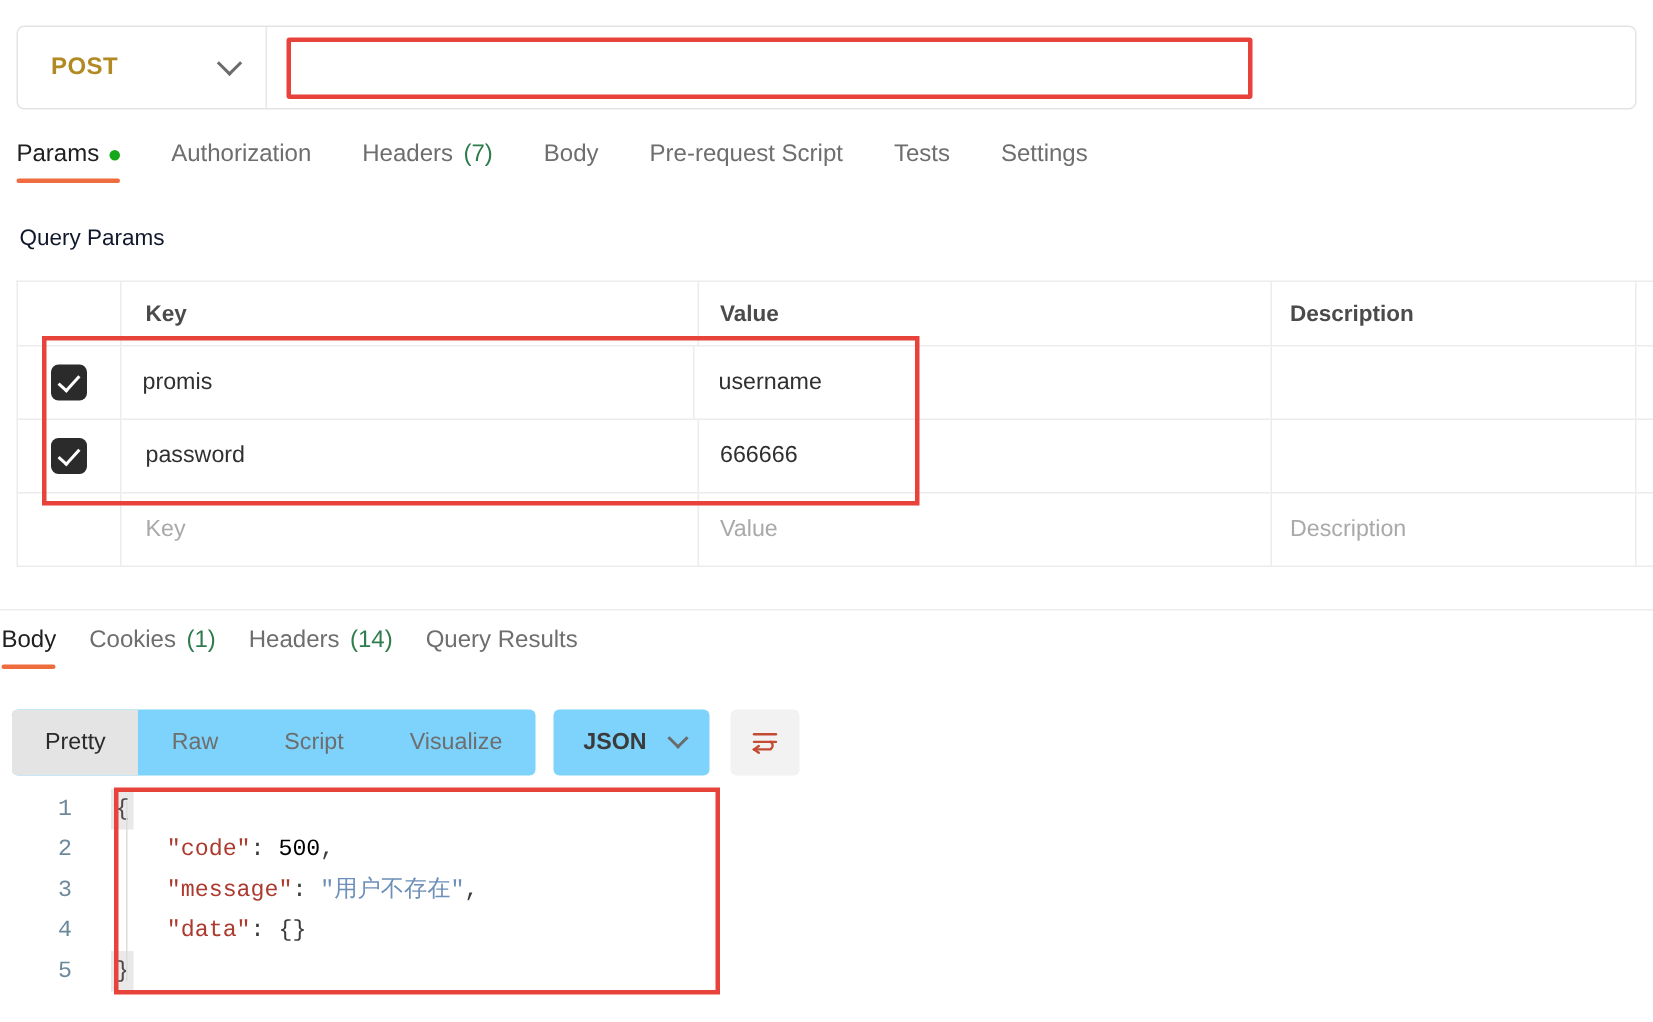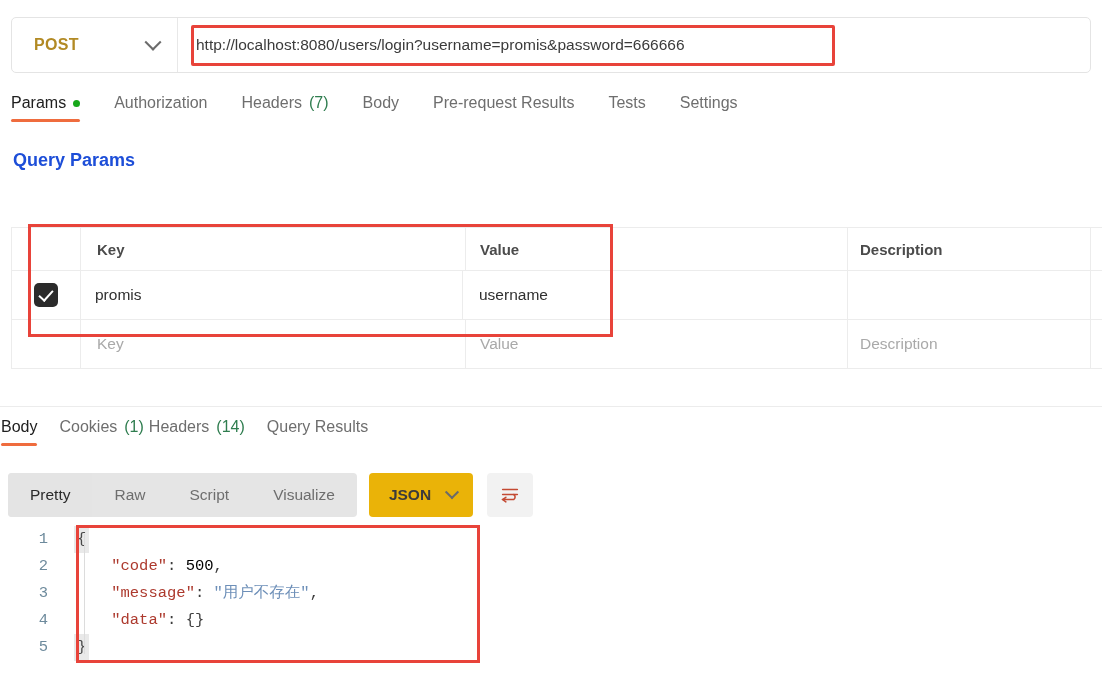--- a/index.html
+++ b/index.html
@@ -54,27 +54,27 @@
   .rtab.active { color: #202020; }
   .rtab.active::after {
     content: ""; position: absolute; left: 0; right: 0; bottom: 0;
     height: 3px; background: #ef6c3e; border-radius: 2px;
   }
   .dot-green { width: 7px; height: 7px; border-radius: 50%; background: #17a81a; display: inline-block; }
   .cnt { color: #2f7d4f; }
 
   .section-title {
     position: absolute; left: 13px; top: 150px;
-    font-size: 18px; font-weight: 700; color: #1d4ed8;
+    font-size: 15px; font-weight: 400; color: #0f172a;
   }
 
   
   .ptable {
     position: absolute; left: 11px; top: 187px; width: 1092px;
-    border-top: 1px solid #ececec; border-left: 1px solid #ececec; margin-top: 40px;
+    border-top: 1px solid #ececec; border-left: 1px solid #ececec;
   }
   .prow { display: flex; height: 49px; border-bottom: 1px solid #ececec; }
   .prow.header { height: 43px; }
   .pc { border-right: 1px solid #ececec; display: flex; align-items: center; height: 100%; }
   .pc.check { width: 69px; justify-content: center; }
   .pc.key { width: 385px; padding-left: 16px; }
   .pc.val { width: 382px; padding-left: 14px; }
   .pc.desc { width: 243px; padding-left: 12px; }
   .prow.header .pc { font-size: 15px; font-weight: 700; color: #4b4b4b; }
   .cell-text { font-size: 15.5px; color: #303030; }
@@ -108,31 +108,31 @@
     display: flex; align-items: center; gap: 0;
     font-size: 15px;
   }
   .stat-item { color: #3a8a4e; margin-left: 17px; white-space: nowrap; }
   .save-label { color: #5c5c5c; margin-left: 9px; font-size: 15.5px; }
   .icon-svg { display: block; }
 
   
   .view-bar { position: absolute; left: 8px; top: 473px; display: flex; align-items: center; }
   .seg {
-    display: flex; align-items: center; height: 44px; background: #e5e5e5; border-radius: 4px;
+    display: flex; align-items: center; height: 44px; background: #7dd3fc; border-radius: 4px;
     overflow: hidden;
   }
   .seg-item {
     font-size: 15.5px; color: #6e6e6e; padding: 0 22px; height: 44px;
     display: flex; align-items: center;
   }
   .seg-item.active { background: #e4e4e4; color: #2b2b2b; }
   .fmt {
     display: flex; align-items: center; gap: 16px;
-    height: 44px; background: #eab308; border-radius: 4px; padding: 0 16px 0 20px;
+    height: 44px; background: #7dd3fc; border-radius: 4px; padding: 0 16px 0 20px;
     margin-left: 12px;
   }
   .fmt-label { font-size: 15.5px; color: #3b3b3b; font-weight: 700; }
   .chev-sm {
     width: 10px; height: 10px; border-right: 2px solid #6b6b6b; border-bottom: 2px solid #6b6b6b;
     transform: rotate(45deg) translate(-2px,-2px);
   }
   .wrapbtn {
     width: 46px; height: 44px; background: #f2f2f2; border-radius: 4px; margin-left: 14px;
     display: flex; align-items: center; justify-content: center;
@@ -169,43 +169,40 @@
 </head>
 <body>
 
 <div class="app">
 
   <div class="url-row">
     <div class="method-box">
       <span class="method-label">POST</span>
       <span class="chev"></span>
     </div>
-    <div class="url-field">
-      <span class="url-text">http://localhost:8080/users/login?username=promis&amp;password=666666</span>
-    </div>
   </div>
   <div class="anno-url"></div>
 
   <div class="req-tabs">
     <div class="rtab active">
       <span>Params</span>
       <span class="dot-green"></span>
     </div>
     <div class="rtab">
       <span>Authorization</span>
     </div>
     <div class="rtab">
       <span>Headers</span>
       <span class="cnt">(7)</span>
     </div>
     <div class="rtab">
       <span>Body</span>
     </div>
     <div class="rtab">
-      <span>Pre-request Results</span>
+      <span>Pre-request Script</span>
     </div>
     <div class="rtab">
       <span>Tests</span>
     </div>
     <div class="rtab">
       <span>Settings</span>
     </div>
   </div>
 
   <div class="section-title">Query Params</div>
@@ -226,20 +223,34 @@
         <span class="cell-text">promis</span>
       </div>
       <div class="pc key">
         <span class="cell-text">username</span>
       </div>
       <div class="pc desc">
         <span class="cell-text"></span>
       </div>
     </div>
 
+    <div class="prow">
+      <div class="pc check">
+        <span class="cbox"></span>
+      </div>
+      <div class="pc key">
+        <span class="cell-text">password</span>
+      </div>
+      <div class="pc val">
+        <span class="cell-text">666666</span>
+      </div>
+      <div class="pc desc">
+        <span class="cell-text"></span>
+      </div>
+    </div>
 
     <div class="prow">
       <div class="pc check"></div>
       <div class="pc key">
         <span class="cell-ph">Key</span>
       </div>
       <div class="pc val">
         <span class="cell-ph">Value</span>
       </div>
       <div class="pc desc">
@@ -248,21 +259,21 @@
     </div>
   </div>
   <div class="anno-params"></div>
 
   <div class="divider"></div>
 
   <div class="res-tabs">
     <div class="rtab active" style="margin-left:0;margin-right:22px;">
       <span>Body</span>
     </div>
-    <div class="rtab" style="margin-right:5px;align-items:flex-end;">
+    <div class="rtab" style="margin-right:22px;align-items:flex-end;">
       <span>Cookies</span>
       <span class="cnt">(1)</span>
     </div>
     <div class="rtab" style="margin-right:22px;">
       <span>Headers</span>
       <span class="cnt">(14)</span>
     </div>
     <div class="rtab">
       <span>Query Results</span>
     </div>

